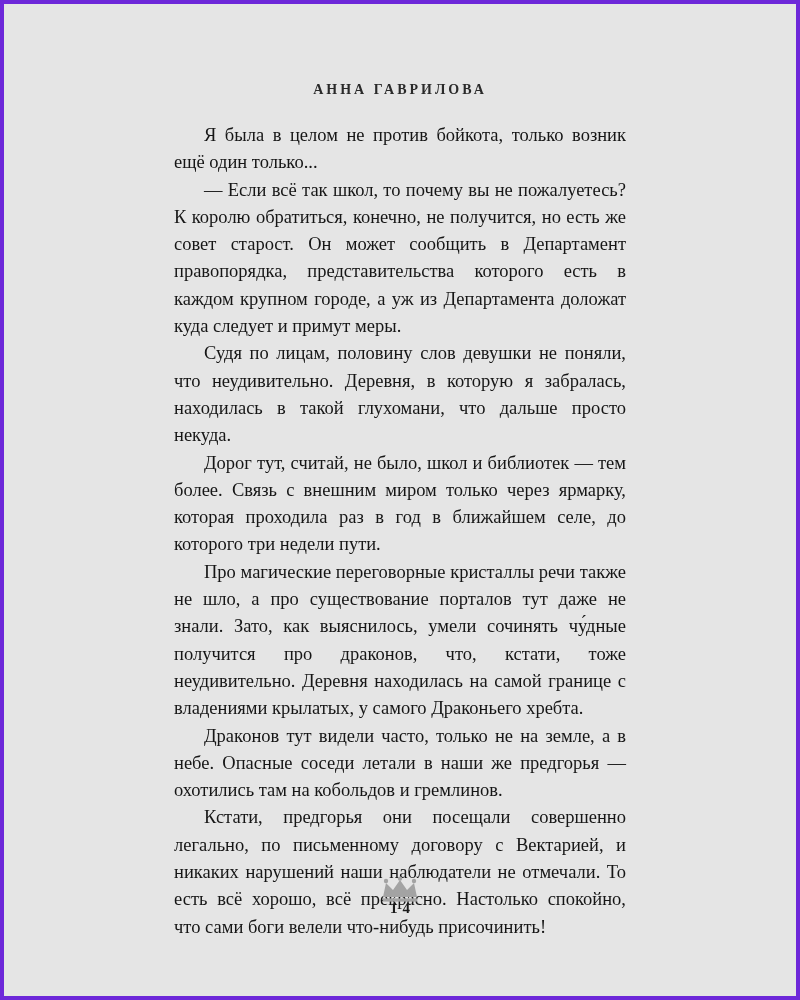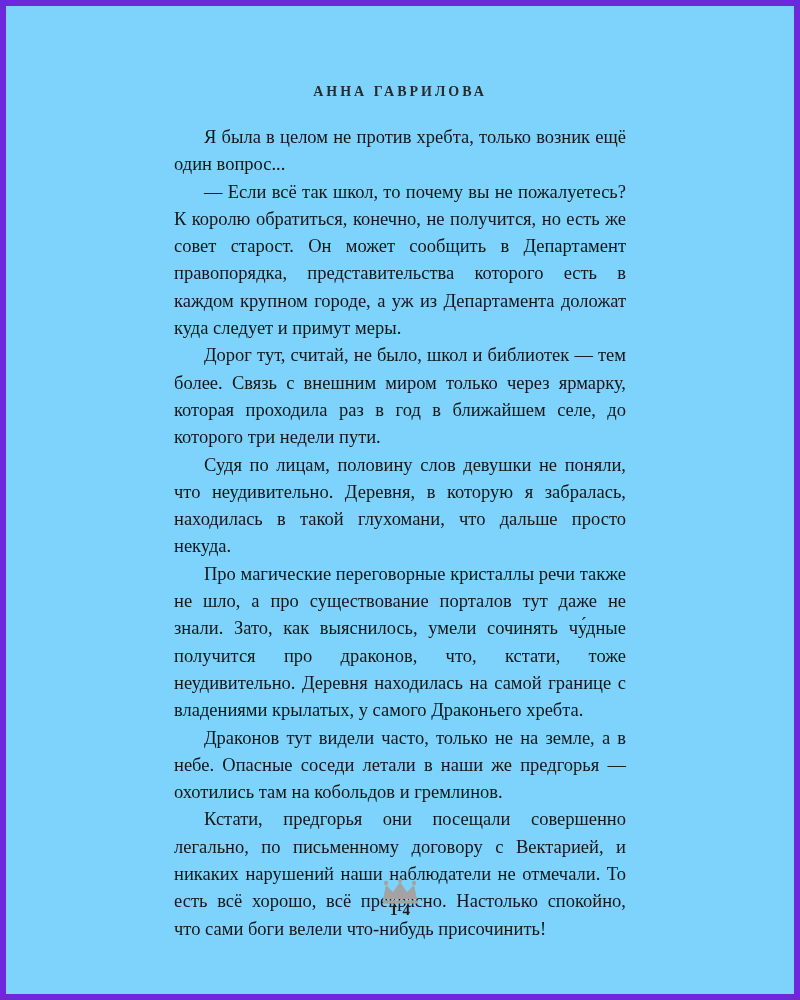--- a/index.html
+++ b/index.html
@@ -5,22 +5,22 @@
   html, body {
     margin: 0;
     padding: 0;
     background: #ffffff;
   }
   .book-page {
     position: relative;
     width: 800px;
     height: 1000px;
     box-sizing: border-box;
-    background: #7dd3fc;
-    border: 6px solid #6d28d9;
+    background: #e5e5e5;
+    border: 4px solid #6d28d9;
     overflow: hidden;
     font-family: "Liberation Serif", serif;
     color: #161616;
   }
   .running-head {
     margin-top: 78px;
     text-align: center;
     font-size: 14px;
     font-weight: bold;
     letter-spacing: 3px;
@@ -61,24 +61,24 @@
   }
 </style>
 </head>
 <body>
 
 <div class="book-page">
 
   <div class="running-head">АННА ГАВРИЛОВА</div>
 
   <div class="text-block" lang="ru">
-    <p class="para">Я была в целом не против хребта, только возник ещё один вопрос...</p>
+    <p class="para">Я была в целом не против бойкота, только возник ещё один только...</p>
     <p class="para">— Если всё так школ, то почему вы не пожалуетесь? К королю обратиться, конечно, не получится, но есть же совет старост. Он может сообщить в Департамент правопорядка, представительства которого есть в каждом крупном городе, а уж из Департамента доложат куда следует и примут меры.</p>
+    <p class="para">Судя по лицам, половину слов девушки не поняли, что неудивительно. Деревня, в которую я забралась, находилась в такой глухомани, что дальше просто некуда.</p>
     <p class="para">Дорог тут, считай, не было, школ и библиотек — тем более. Связь с внешним миром только через ярмарку, которая проходила раз в год в ближайшем селе, до которого три недели пути.</p>
-    <p class="para">Судя по лицам, половину слов девушки не поняли, что неудивительно. Деревня, в которую я забралась, находилась в такой глухомани, что дальше просто некуда.</p>
     <p class="para">Про магические переговорные кристаллы речи также не шло, а про существование порталов тут даже не знали. Зато, как выяснилось, умели сочинять чу́дные получится про драконов, что, кстати, тоже неудивительно. Деревня находилась на самой границе с владениями крылатых, у самого Драконьего хребта.</p>
     <p class="para">Драконов тут видели часто, только не на земле, а в небе. Опасные соседи летали в наши же предгорья — охотились там на кобольдов и гремлинов.</p>
     <p class="para">Кстати, предгорья они посещали совершенно легально, по письменному договору с Вектарией, и никаких нарушений наши наблюдатели не отмечали. То есть всё хорошо, всё прекрасно. Настолько спокойно, что сами боги велели что-нибудь присочинить!</p>
   </div>
 
   <div class="page-footer">
     <span class="crown-wrap">
       <svg viewBox="0 0 44 26" width="44" height="26" aria-hidden="true">
         <path d="M5 21 L8 7 L15 14 L22 4 L29 14 L36 7 L39 21 Z" fill="#a3a3a3"></path>
         <circle cx="8" cy="5" r="2.2" fill="#a3a3a3"></circle>

